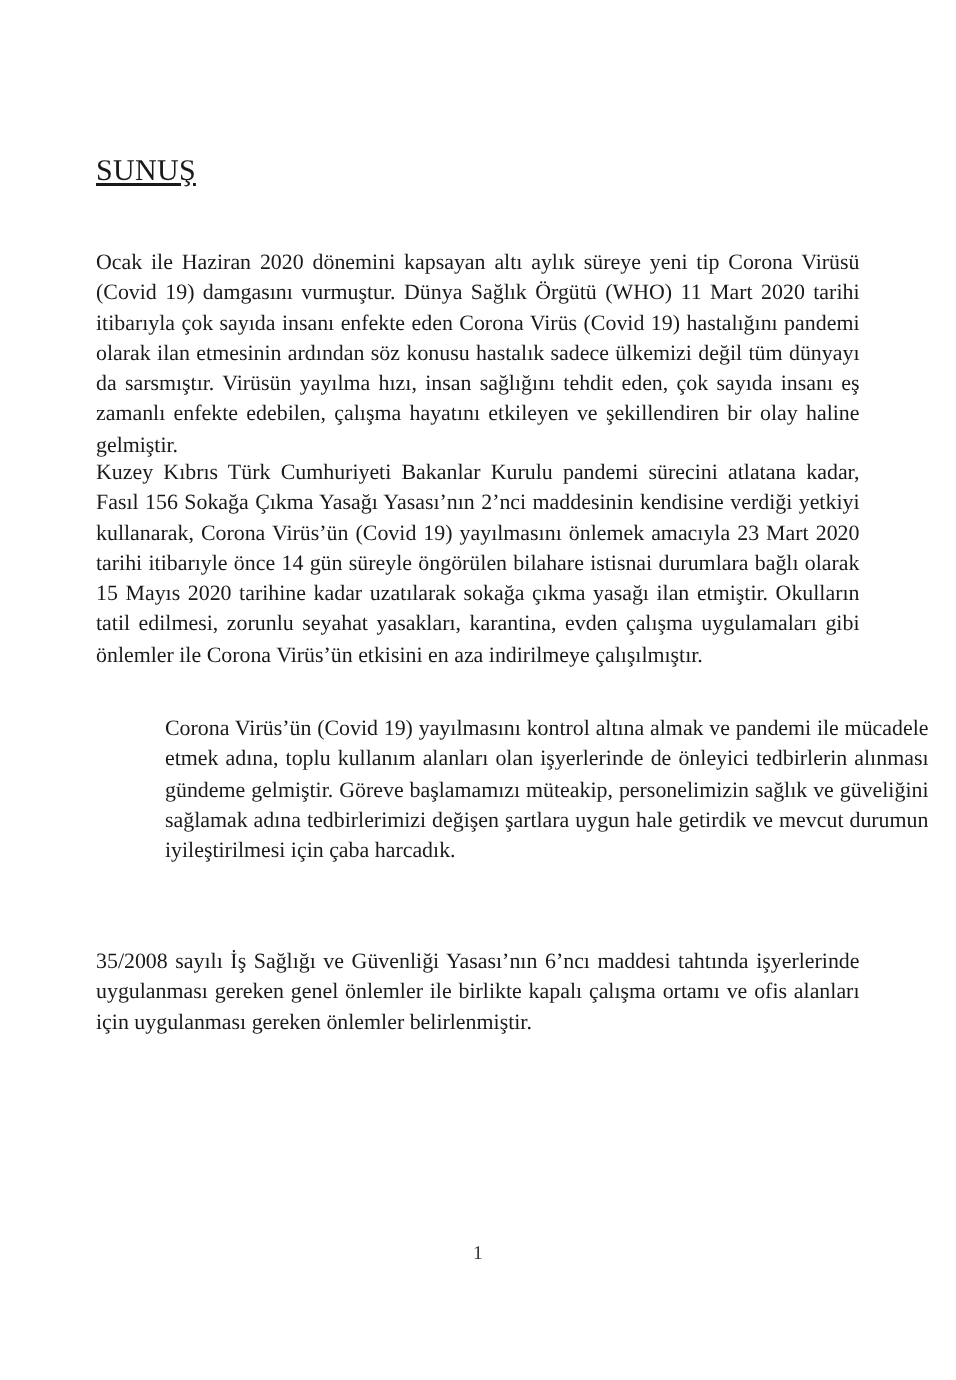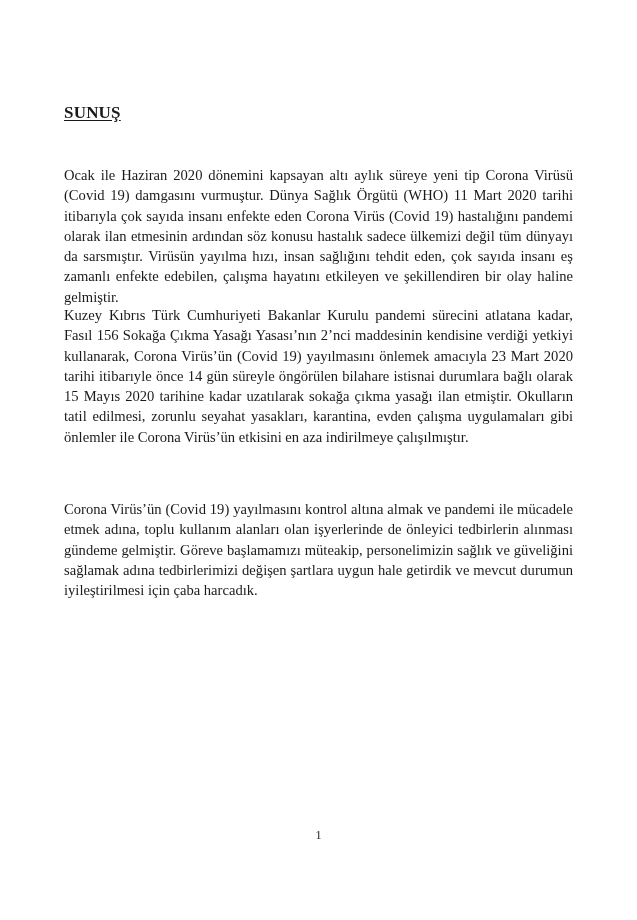--- a/index.html
+++ b/index.html
@@ -20,40 +20,40 @@
       left: 0;
       top: 0;
       width: 637px;
       height: 920px;
       background: #ffffff;
     }
     .heading {
       position: absolute;
       left: 64px;
       top: 103px;
-      font-size: 17px;
-      font-weight: bold;
+      font-size: 20px;
+      font-weight: normal;
       text-decoration: underline;
       text-underline-offset: 2px;
       letter-spacing: 0.2px;
       margin: 0;
     }
     .body-text {
       position: absolute;
       left: 64px;
       width: 509px;
       margin: 0;
       font-size: 14.6px;
       line-height: 20.3px;
       text-align: justify;
       text-align-last: left;
     }
     #p1 { top: 165px; }
     #p2 { top: 305px; }
-    #p3 { top: 499px; }
+    #p3 { top: 476px; margin-left: 46px; }
     #p4 { top: 631px; }
     .page-number {
       position: absolute;
       left: 0;
       width: 637px;
       top: 827px;
       text-align: center;
       font-size: 13px;
       color: #333333;
       margin: 0;
@@ -61,15 +61,16 @@
   </style>
 </head>
 <body>
 
 <div class="page">
   <h1 class="heading" id="heading">SUNUŞ</h1>
 
   <p class="body-text" id="p1">Ocak ile Haziran 2020 dönemini kapsayan altı aylık süreye yeni tip Corona Virüsü (Covid 19) damgasını vurmuştur. Dünya Sağlık Örgütü (WHO) 11 Mart 2020 tarihi itibarıyla çok sayıda insanı enfekte eden Corona Virüs (Covid 19) hastalığını pandemi olarak ilan etmesinin ardından söz konusu hastalık sadece ülkemizi değil tüm dünyayı da sarsmıştır. Virüsün yayılma hızı, insan sağlığını tehdit eden, çok sayıda insanı  eş zamanlı enfekte edebilen, çalışma hayatını etkileyen ve şekillendiren bir olay haline gelmiştir.</p>
   <p class="body-text" id="p2">Kuzey Kıbrıs Türk Cumhuriyeti Bakanlar Kurulu pandemi sürecini atlatana kadar, Fasıl 156 Sokağa Çıkma Yasağı Yasası’nın 2’nci maddesinin kendisine verdiği yetkiyi kullanarak, Corona Virüs’ün (Covid 19) yayılmasını önlemek amacıyla  23 Mart 2020 tarihi itibarıyle önce 14 gün süreyle öngörülen bilahare istisnai durumlara bağlı olarak 15 Mayıs 2020 tarihine kadar uzatılarak sokağa çıkma yasağı ilan etmiştir. Okulların tatil edilmesi, zorunlu seyahat yasakları, karantina, evden çalışma uygulamaları gibi önlemler ile Corona Virüs’ün etkisini en aza indirilmeye çalışılmıştır.</p>
   <p class="body-text" id="p3">Corona Virüs’ün (Covid 19) yayılmasını kontrol altına almak ve pandemi ile mücadele etmek adına, toplu kullanım alanları olan işyerlerinde de önleyici tedbirlerin alınması gündeme gelmiştir. Göreve başlamamızı müteakip, personelimizin sağlık ve güveliğini sağlamak adına tedbirlerimizi değişen şartlara uygun hale getirdik ve mevcut durumun iyileştirilmesi için çaba harcadık.</p>
+  <p class="body-text" id="p4">35/2008 sayılı İş Sağlığı ve Güvenliği Yasası’nın 6’ncı maddesi tahtında işyerlerinde uygulanması gereken genel önlemler ile birlikte kapalı çalışma ortamı ve ofis alanları için uygulanması gereken önlemler belirlenmiştir.</p>
 
   <p class="page-number">1</p>
 </div>
 
 </body></html>

